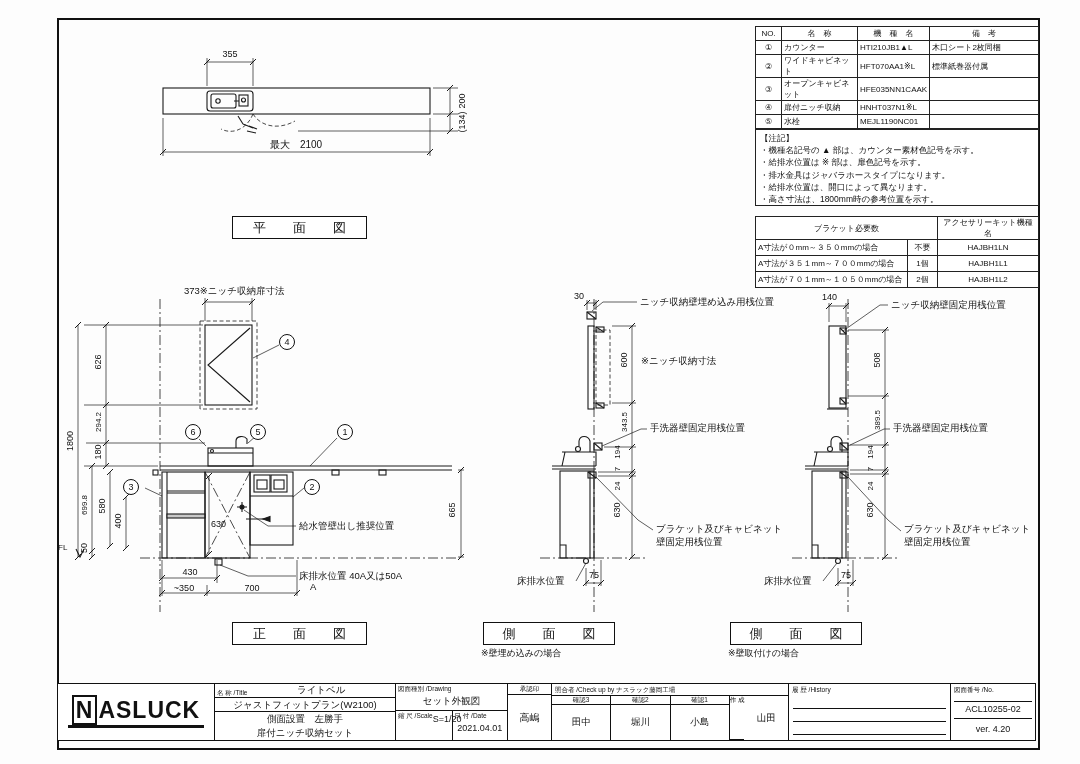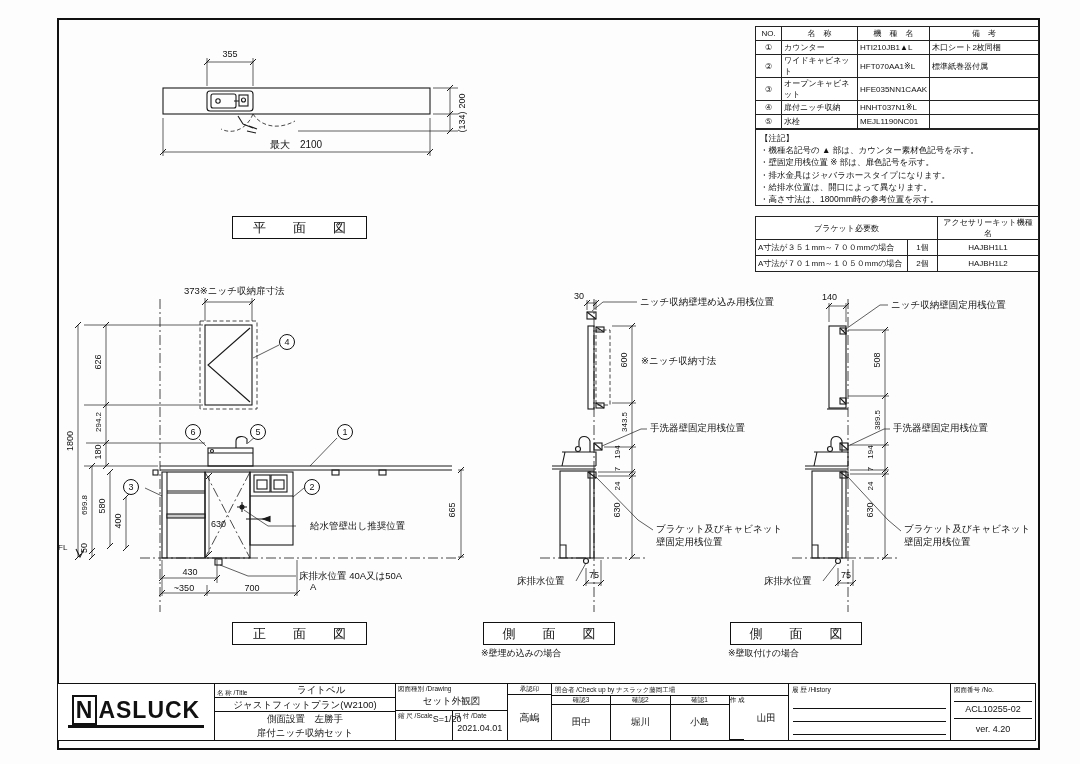--- a/index.html
+++ b/index.html
@@ -175,21 +175,21 @@
 <span class="tv" style="left:84px;top:505px;font-size:8px;">699.8</span>
 <span class="tv" style="left:102px;top:506px;">580</span>
 <span class="tv" style="left:118px;top:521px;">400</span>
 <span class="tv" style="left:84px;top:548px;">50</span>
 <span class="t" style="left:58px;top:543px;font-size:8px;">FL</span>
 <span class="t" style="left:211px;top:519px;">630</span>
 <span class="tv" style="left:452px;top:510px;">665</span>
 <span class="t tc" style="left:190px;top:567px;">430</span>
 <span class="t tc" style="left:184px;top:583px;">~350</span>
 <span class="t tc" style="left:252px;top:583px;">700</span>
-<span class="t lbl" style="left:310px;top:521px;">給水管壁出し推奨位置</span>
+<span class="t lbl" style="left:299px;top:521px;">給水管壁出し推奨位置</span>
 <span class="t lbl" style="left:299px;top:571px;">床排水位置 40A又は50A</span>
 <span class="t lbl" style="left:310px;top:582px;">A</span>
 <div class="callout" style="left:279px;top:334px;">4</div>
 <div class="callout" style="left:185px;top:424px;">6</div>
 <div class="callout" style="left:250px;top:424px;">5</div>
 <div class="callout" style="left:337px;top:424px;">1</div>
 <div class="callout" style="left:123px;top:479px;">3</div>
 <div class="callout" style="left:304px;top:479px;">2</div>
 <div class="vbox" style="left:232px;top:622px;width:126px;height:21px;">正　面　図</div>
 
@@ -275,38 +275,43 @@
     <td>アクセサリーキット</td>
     <td>下記参照</td>
     <td style="white-space:normal;">キット内容：排水金具一式、手洗器ブラケット、補強桟、取付ビス</td>
   </tr>
 </tbody>
     </table>
 
 <div class="notesbox" style="left:755px;top:129px;width:274px;height:71px;">
   <div>【注記】</div>
   <div>・機種名記号の ▲ 部は、カウンター素材色記号を示す。</div>
-  <div>・壁固定用桟位置 ※ 部は、扉色記号を示す。</div>
+  <div>・給排水位置は ※ 部は、扉色記号を示す。</div>
   <div>・排水金具はジャバラホースタイプになります。</div>
   <div>・給排水位置は、開口によって異なります。</div>
   <div>・高さ寸法は、1800mm時の参考位置を示す。</div>
 </div>
 
 <table class="ptable" style="left:755px;top:216px;width:283px;">
   <colgroup>
         <col style="width:152px">
         <col style="width:30px">
         <col style="width:101px">
       </colgroup>
   <tbody>
         <tr style="height:16px;">
     <td colspan="2" style="text-align:center">ブラケット必要数</td>
     <td style="text-align:center">アクセサリーキット機種名</td>
   </tr>
   <tr style="height:16px;">
+    <td>A寸法が０mm～３５０mmの場合</td>
+    <td style="text-align:center">不要</td>
+    <td style="text-align:center">HAJBH1LN</td>
+  </tr>
+  <tr style="height:16px;">
     <td>A寸法が３５１mm～７００mmの場合</td>
     <td style="text-align:center">1個</td>
     <td style="text-align:center">HAJBH1L1</td>
   </tr>
   <tr style="height:16px;">
     <td>A寸法が７０１mm～１０５０mmの場合</td>
     <td style="text-align:center">2個</td>
     <td style="text-align:center">HAJBH1L2</td>
   </tr>
 </tbody>

